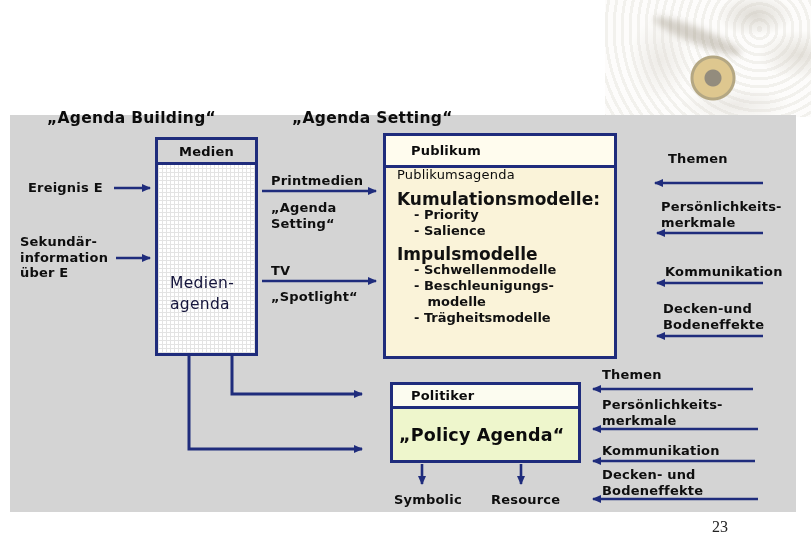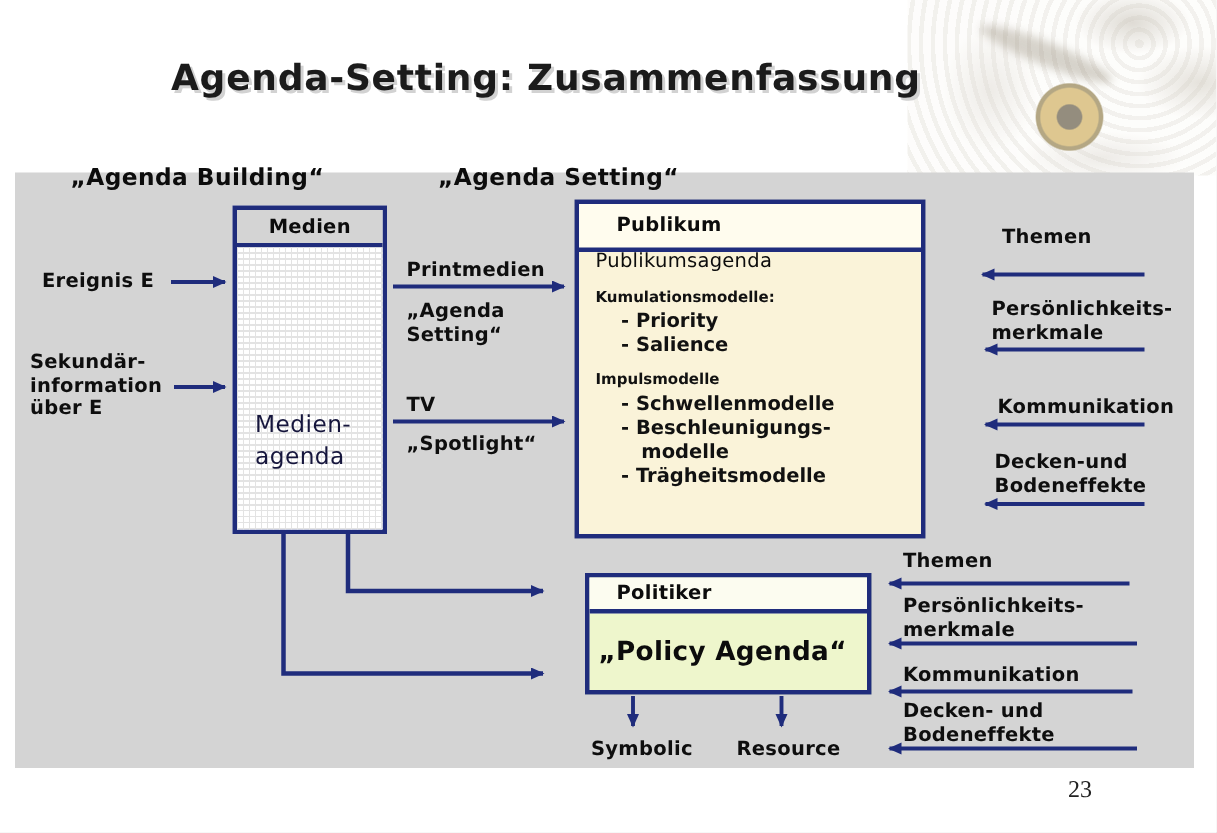--- a/index.html
+++ b/index.html
@@ -61,21 +61,21 @@
   .medien-agenda {
     position:absolute; left:12px; top:80px; font-size:15.5px; font-weight:normal;
     color:#15153c; line-height:21px; letter-spacing:0.3px;margin-top:28px;
   }
 
   
   .publikum { left:383px; top:133px; width:234px; height:226px; background:#FAF3D9; }
   .publikum .box-header { height:32px; background:#FFFCEE; padding-left:25px; }
   .publikum-body { position:absolute; left:0; right:0; top:26px; bottom:0; padding:5px 6px 0 11px; }
   .pub-title { font-size:13px; font-weight:normal; color:#0c0c0c; letter-spacing:0.2px; margin-bottom:9px; }
-  .pub-heading { font-size:10px; font-weight:bold; line-height:16px; }
+  .pub-heading { font-size:17px; font-weight:bold; line-height:16px; }
   .pub-item { font-size:13px; font-weight:bold; line-height:16px; padding-left:17px; }
   .pub-gap { height:7px; }
 
   
   .politiker { left:390px; top:382px; width:191px; height:81px; background:#EEF6CC; }
   .politiker .box-header { height:24px; background:#FCFCF0; padding-left:18px; }
   .politiker-body {
     position:absolute; left:0; right:0; top:24px; bottom:0;
     display:flex; align-items:center; padding-left:6px;
     font-size:17.5px; font-weight:bold; color:#0c0c0c; letter-spacing:0.2px;
@@ -84,21 +84,20 @@
   svg.arrows { position:absolute; left:0; top:0; pointer-events:none; }
 </style>
 </head>
 <body>
 
 <div class="slide">
 
   <div class="abs owl"></div>
   <div class="abs owl-brow"></div>
 
-  <div class="abs slide-title">Agenda-Setting: Zusammenfassung</div>
 
   <div class="abs panel"></div>
 
   <div class="abs col-header" style="left:47px;">„Agenda Building“</div>
   <div class="abs col-header" style="left:292px;">„Agenda Setting“</div>
 
   <div class="abs lbl" style="left:28px; top:180px;">Ereignis E</div>
   <div class="abs lbl pre" style="left:20px; top:234px;">Sekundär-
 information
 über E</div>

